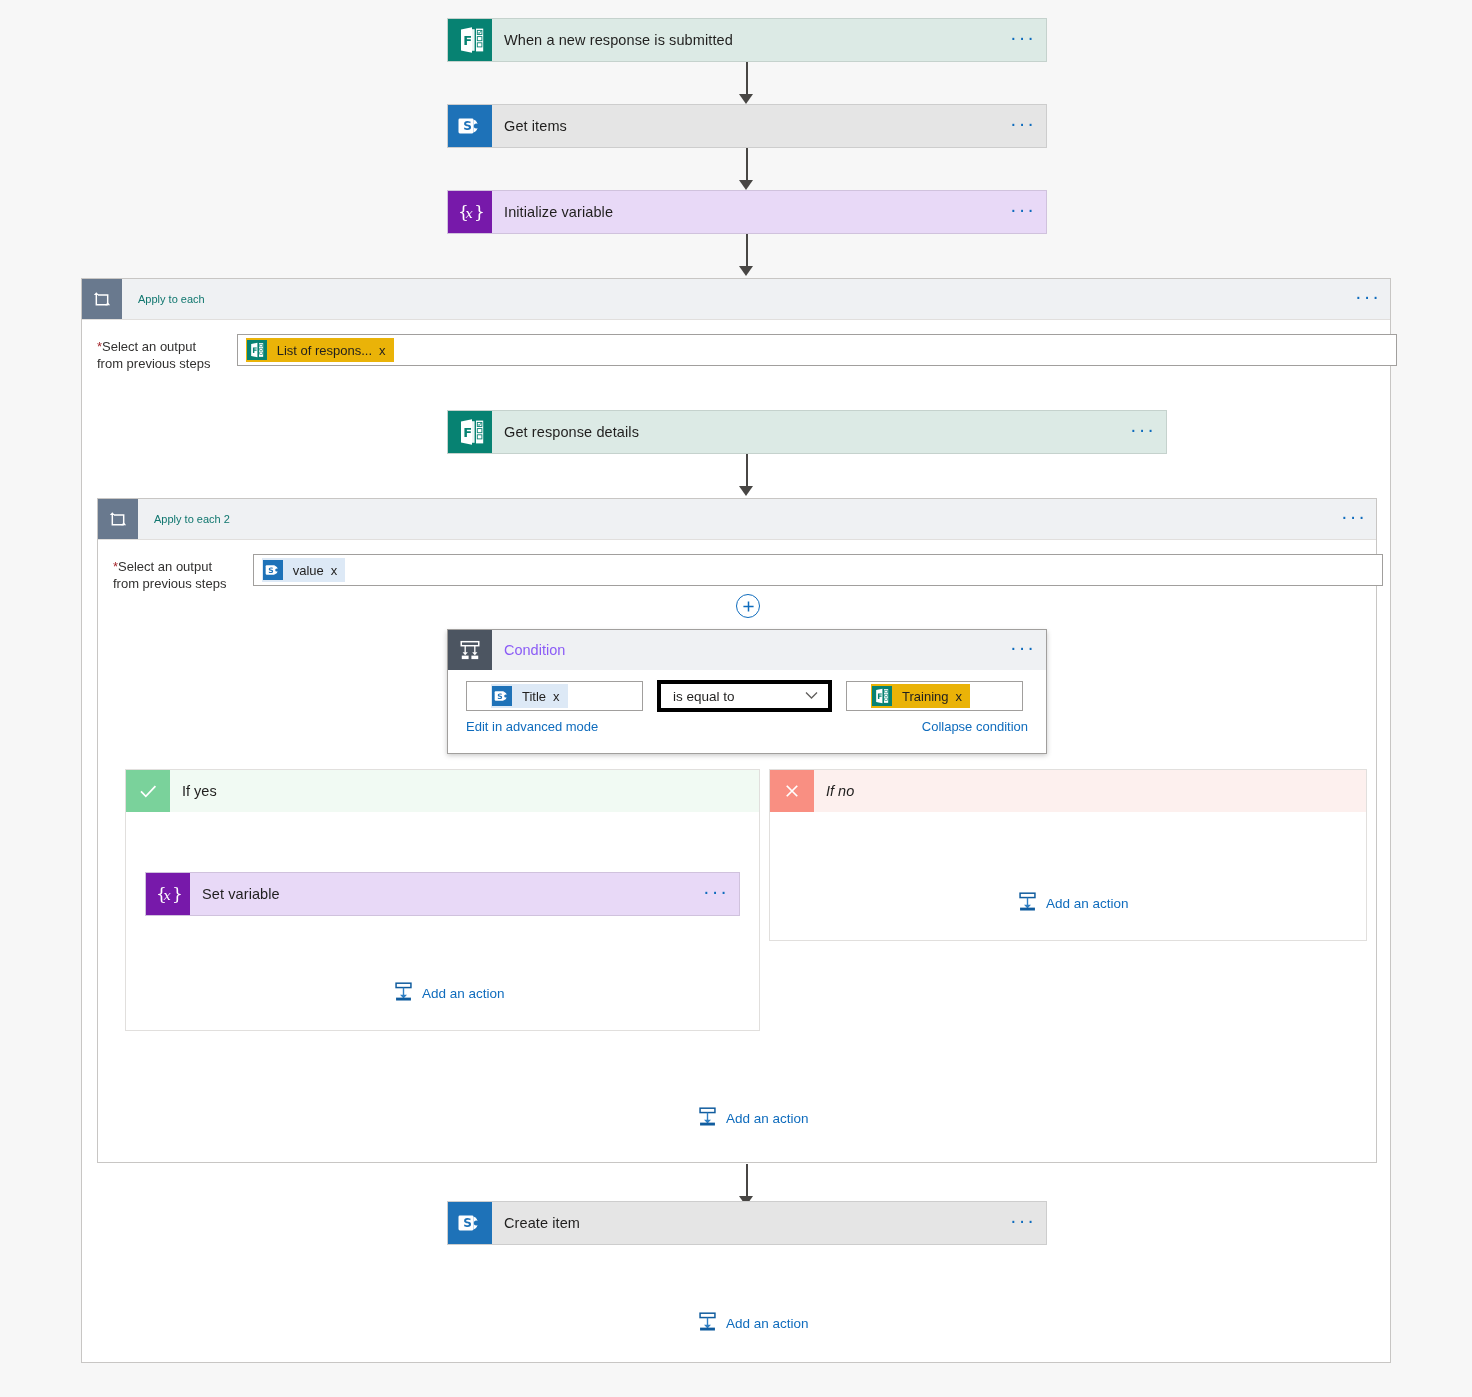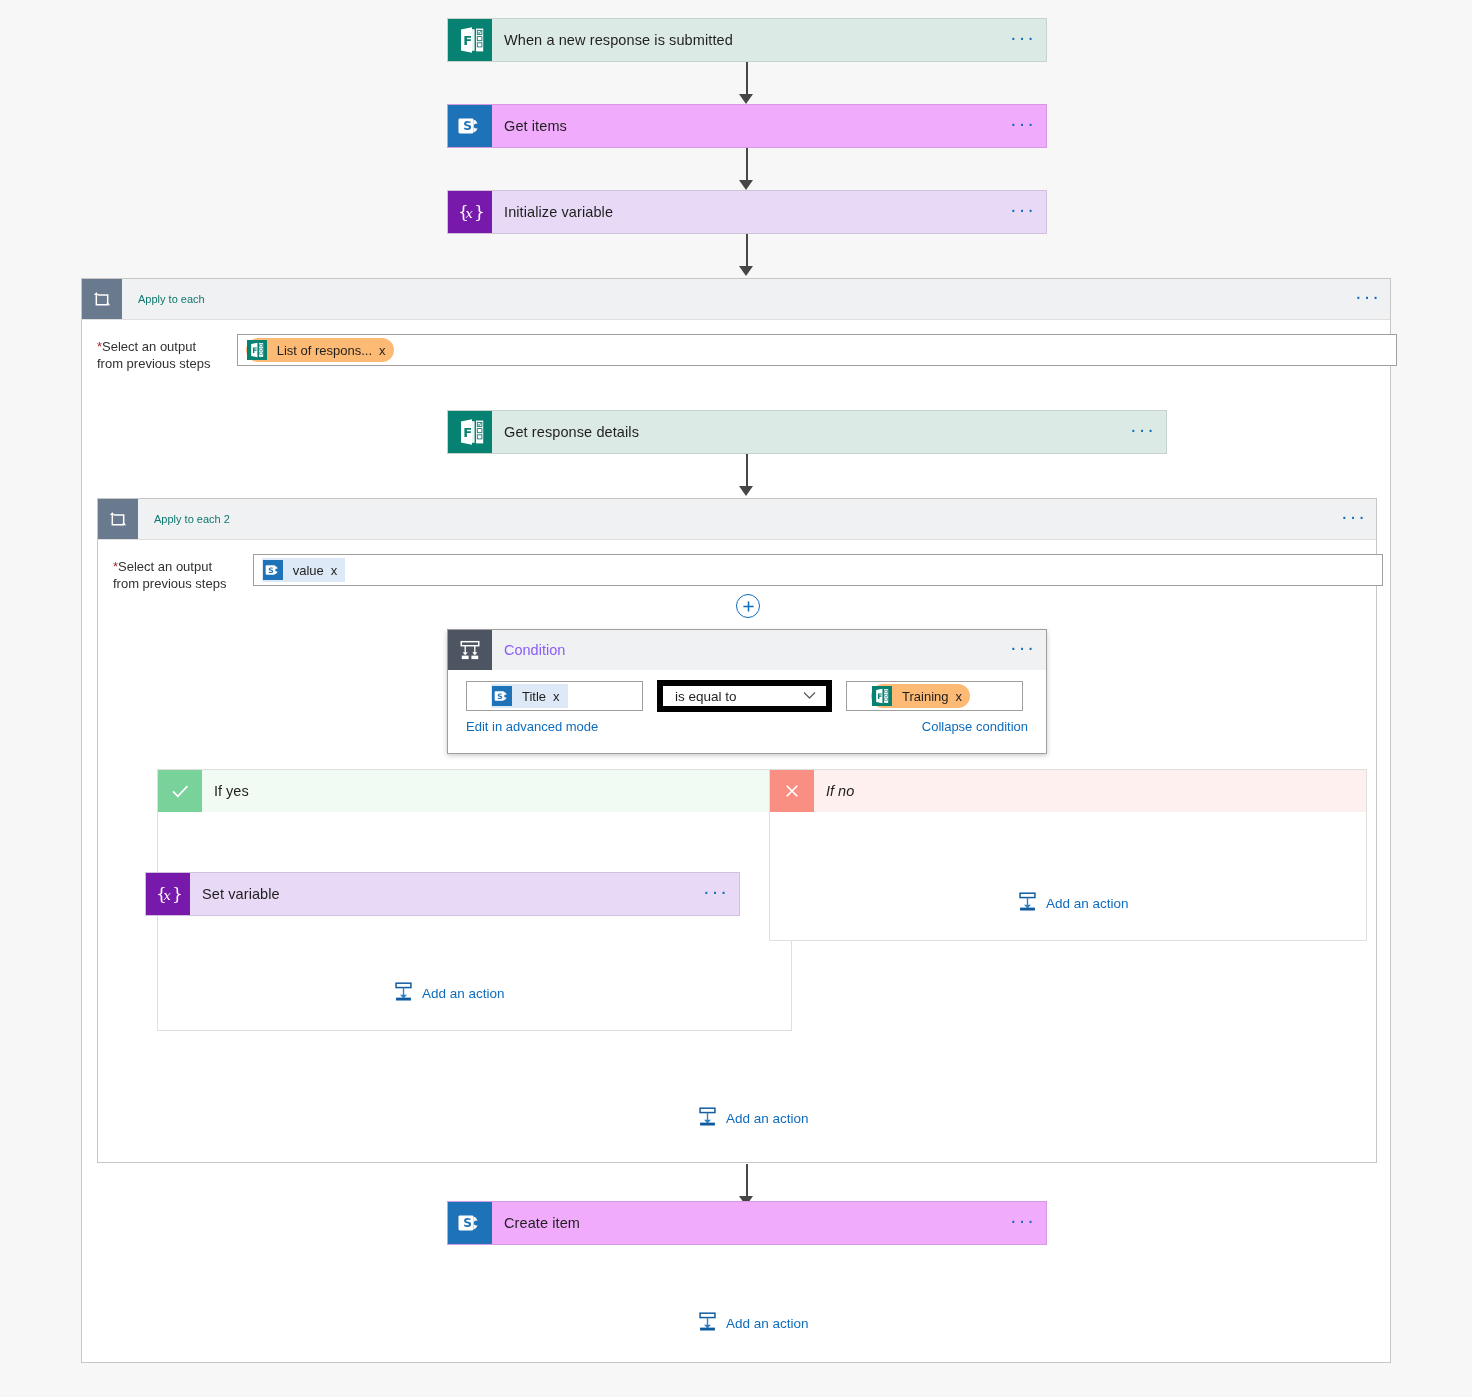--- a/index.html
+++ b/index.html
@@ -51,21 +51,21 @@
     align-items: center;
     justify-content: center;
     color: #0f6cbd;
     font-size: 20px;
     letter-spacing: 2px;
     line-height: 0;
     padding-bottom: 6px;
   }
 
   .card-teal   { background: #dceae5; }
-  .card-blue   { background: #f0abfc; justify-content: space-between; }
+  .card-blue   { background: #e5e5e5; justify-content: space-between; }
   .card-purple { background: #e8d9f7; }
 
   .ic-forms      { background: #078272; }
   .ic-sharepoint { background: #1e72b8; }
   .ic-variable   { background: #7719aa; }
 
   
   .connector {
     position: absolute;
     width: 2px;
@@ -150,26 +150,26 @@
     color: #201f1e;
   }
   .token .tok-icon {
     width: 22px; height: 22px;
     display: flex; align-items: center; justify-content: center;
   }
   .token .tok-text { padding: 0 7px 0 9px; }
   .token .tok-x {
     color: #201f1e; font-size: 13px; padding-right: 8px; cursor: pointer;
   }
-  .token-teal { background: #fdba74; border-radius: 12px; }
+  .token-teal { background: #eab308; }
   .token-blue { background: #dde9f6; }
 
   
   .dropdown {
-    border: 6px solid #000000;
+    border: 4px solid #000000;
     background: #fff;
     height: 32px;
     display: flex;
     align-items: center;
     justify-content: space-between;
     padding: 0 10px 0 12px;
     font-size: 13.5px;
     color: #201f1e;
     box-sizing: border-box;
   }
@@ -511,21 +511,21 @@
       </div>
     </div>
 
     <div class="cond-links">
       <span class="link">Edit in advanced mode</span>
       <span class="link">Collapse condition</span>
     </div>
   </div>
 </div>
 
-<div class="branch" style="left:125px; top:769px; width:635px; height:262px;margin-left:32px;">
+<div class="branch" style="left:125px; top:769px; width:635px; height:262px;">
   <div class="branch-header yes-head">
     <div class="icon-box yes-icon">
       <svg width="28" height="28">
           <use href="#sym-check"></use>
         </svg>
     </div>
     <div class="branch-title">If yes</div>
   </div>
 </div>
 

